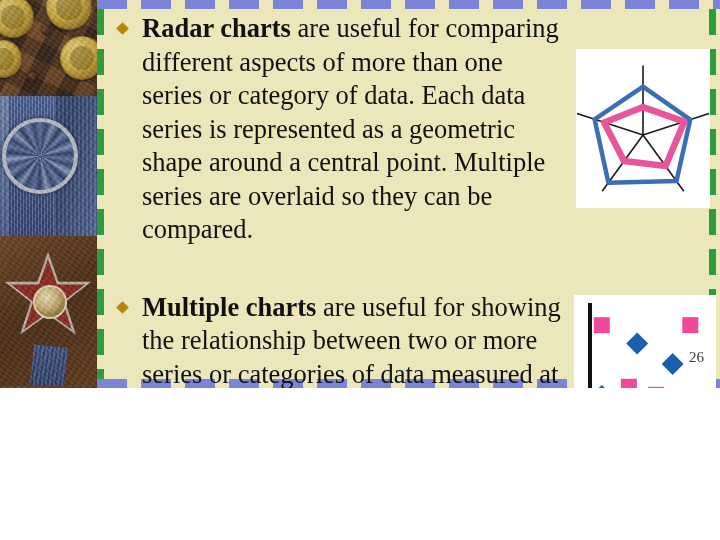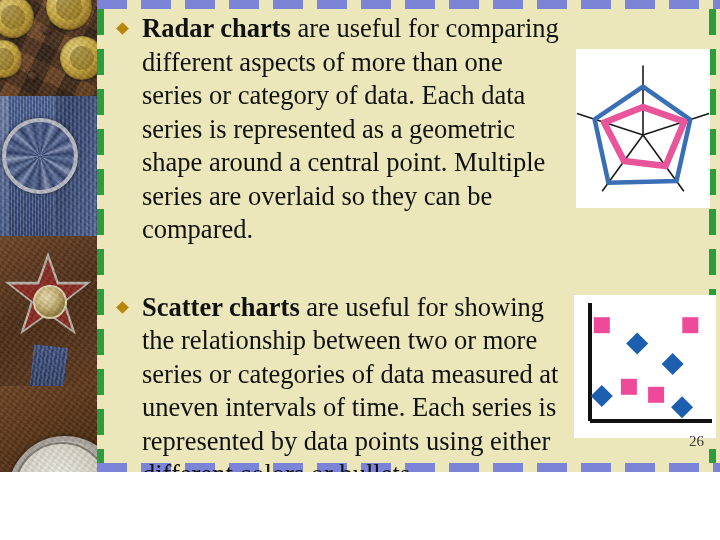--- a/index.html
+++ b/index.html
@@ -3,21 +3,21 @@
 <meta charset="utf-8">
 <style>
   html, body {
     margin: 0;
     padding: 0;
     background: #ffffff;
   }
   #slide {
     position: relative;
     width: 720px;
-    height: 472px;
+    height: 388px;
     overflow: hidden;
     background: #ECE7BB;
     font-family: "Liberation Serif", "DejaVu Serif", serif;
   }
 
   
   .photo-strip {
     position: absolute;
     left: 0;
     top: 0;
@@ -248,21 +248,21 @@
 
   <div class="content">
 
     <div class="bullet-block">
       <span class="bullet-mark"></span>
       <p><span class="lead">Radar charts</span><span> are useful for comparing different aspects of more than one series or category of data. Each data series is represented as a geometric shape around a central point. Multiple series are overlaid so they can be compared.</span></p>
     </div>
 
     <div class="bullet-block second">
       <span class="bullet-mark"></span>
-      <p><span class="lead">Scatter charts</span><span> are useful for showing the relationship between two or more series or categories of data measured at uneven intervals of time. Each series is represented by data points using either different colors or bullets.</span></p>
+      <p><span class="lead">Multiple charts</span><span> are useful for showing the relationship between two or more series or categories of data measured at uneven intervals of time. Each series is represented by data points using either different colors or bullets.</span></p>
     </div>
 
   </div>
 
   <div class="radar-wrap">
     <svg id="radar-svg" width="134" height="159" viewBox="0 0 134 159">
         <line x1="67" y1="86" x2="67" y2="16.559999999999988" stroke="#1a1a1a" stroke-width="1.6"></line>
         <line x1="67" y1="86" x2="133.04136449153546" y2="64.54185991060365" stroke="#1a1a1a" stroke-width="1.6"></line>
         <line x1="67" y1="86" x2="107.81580791918934" y2="142.17814008939635" stroke="#1a1a1a" stroke-width="1.6"></line>
         <line x1="67" y1="86" x2="26.184192080810668" y2="142.17814008939635" stroke="#1a1a1a" stroke-width="1.6"></line>

